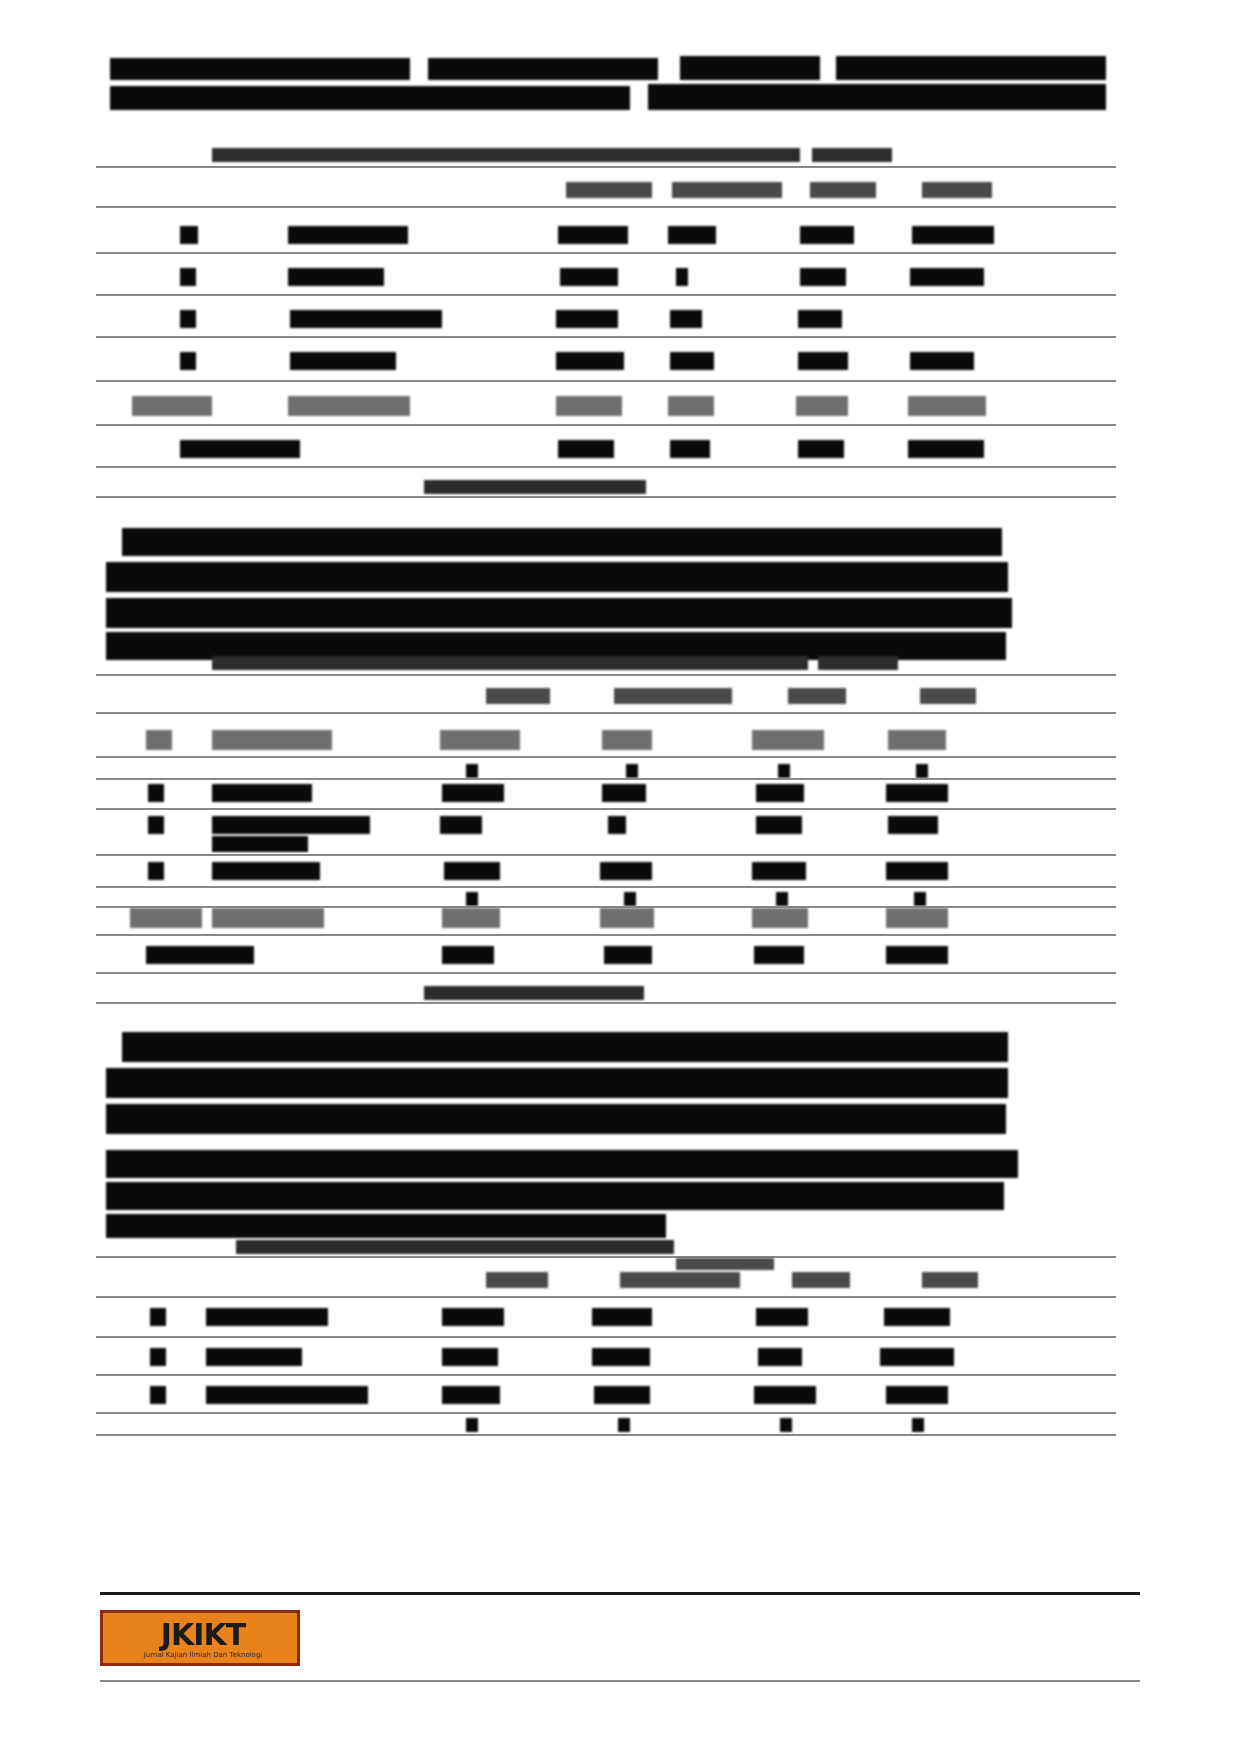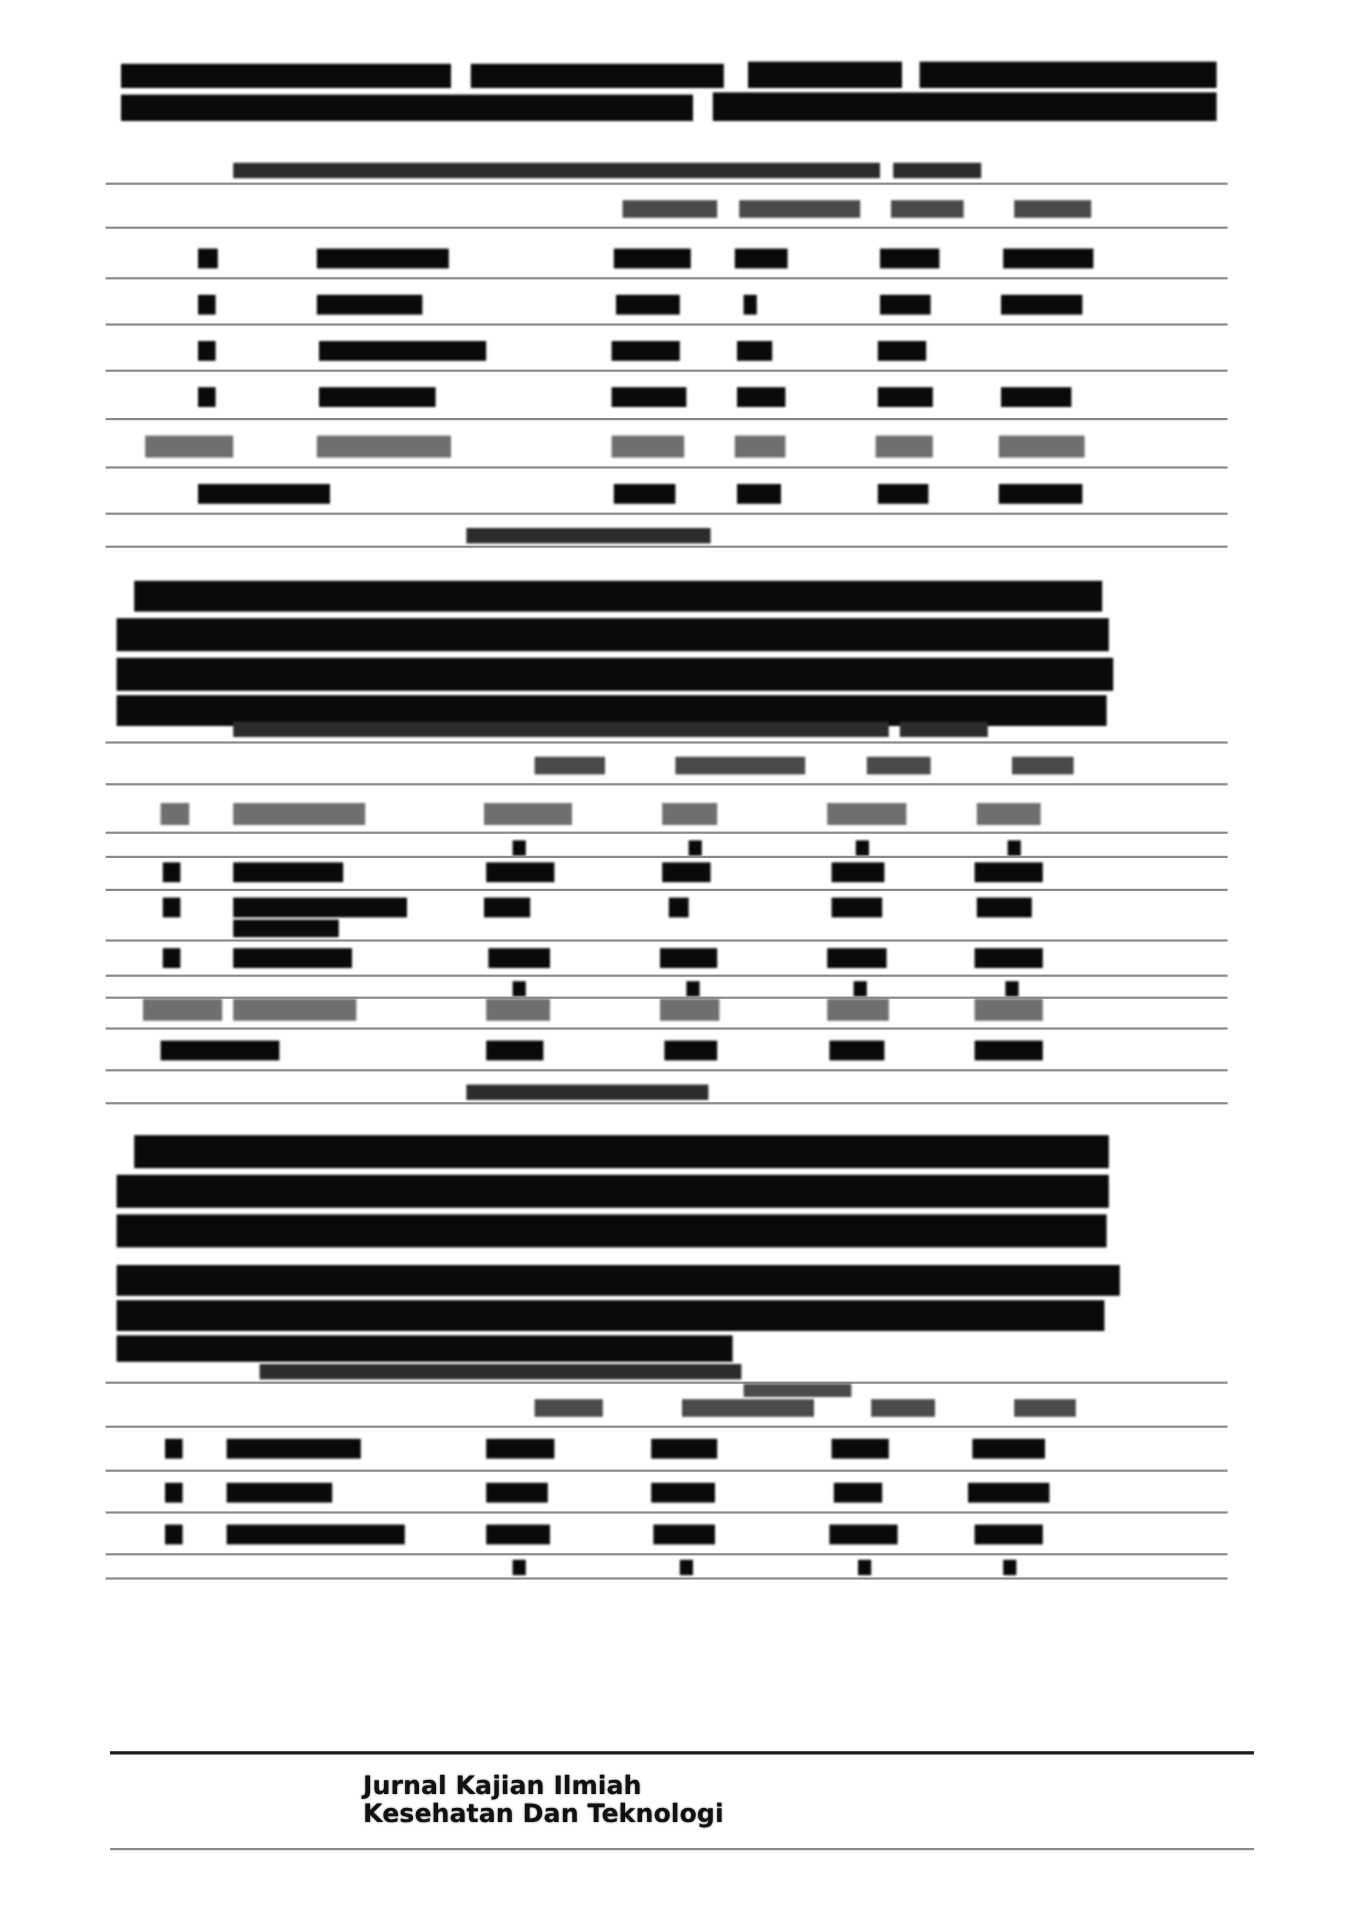--- a/index.html
+++ b/index.html
@@ -293,21 +293,21 @@
   <div class="rule thin" style="left:96px; top:1412px; width:1020px;"></div>
 
   <div class="blk" style="left:466px; top:1418px; width:12px; height:14px;">-1,452</div>
   <div class="blk" style="left:618px; top:1418px; width:12px; height:14px;">0,021</div>
   <div class="blk" style="left:780px; top:1418px; width:12px; height:14px;">0,234</div>
   <div class="blk" style="left:912px; top:1418px; width:12px; height:14px;"></div>
   <div class="rule thin" style="left:96px; top:1434px; width:1020px;"></div>
 
   <div class="footer-rule"></div>
 
-
-  <div class="jrnl-title">
-    <div>Jurnal Kajian Ilmiah</div>
-    <div>Kesehatan Dan Teknologi</div>
+  <div class="logo-box">
+    <div class="logo-text">JKIKT</div>
+    <div class="logo-sub">Jurnal Kajian Ilmiah Dan Teknologi</div>
   </div>
 
+
   <div class="footer-rule2"></div>
 
 </div>
 
 </body></html>

